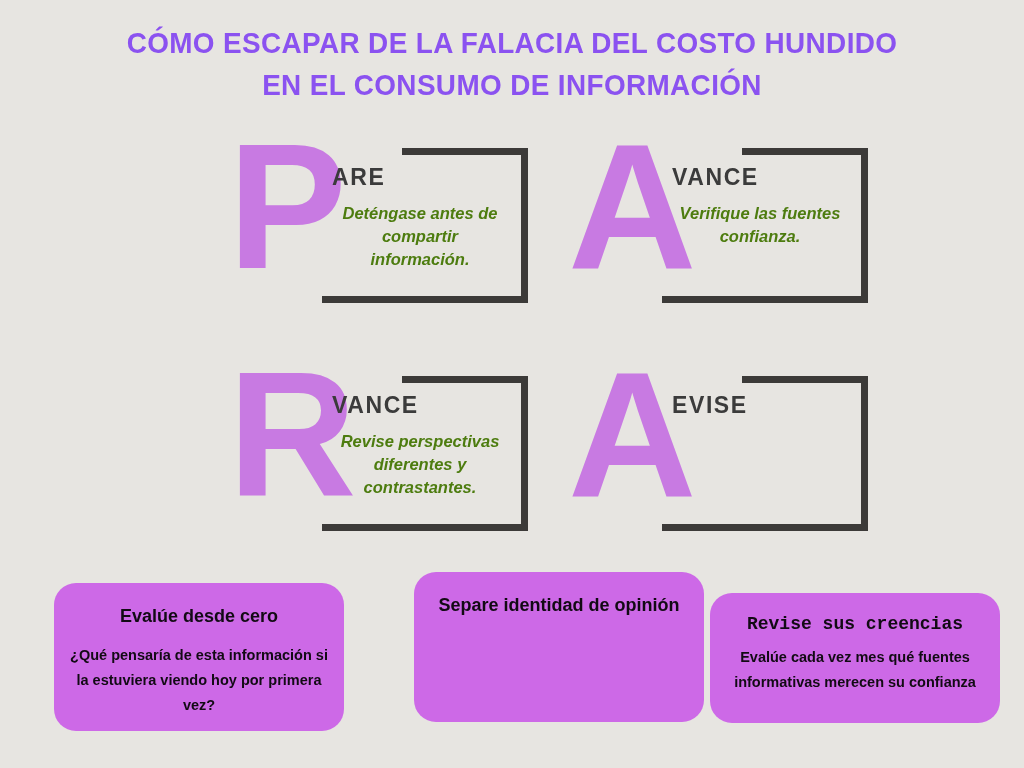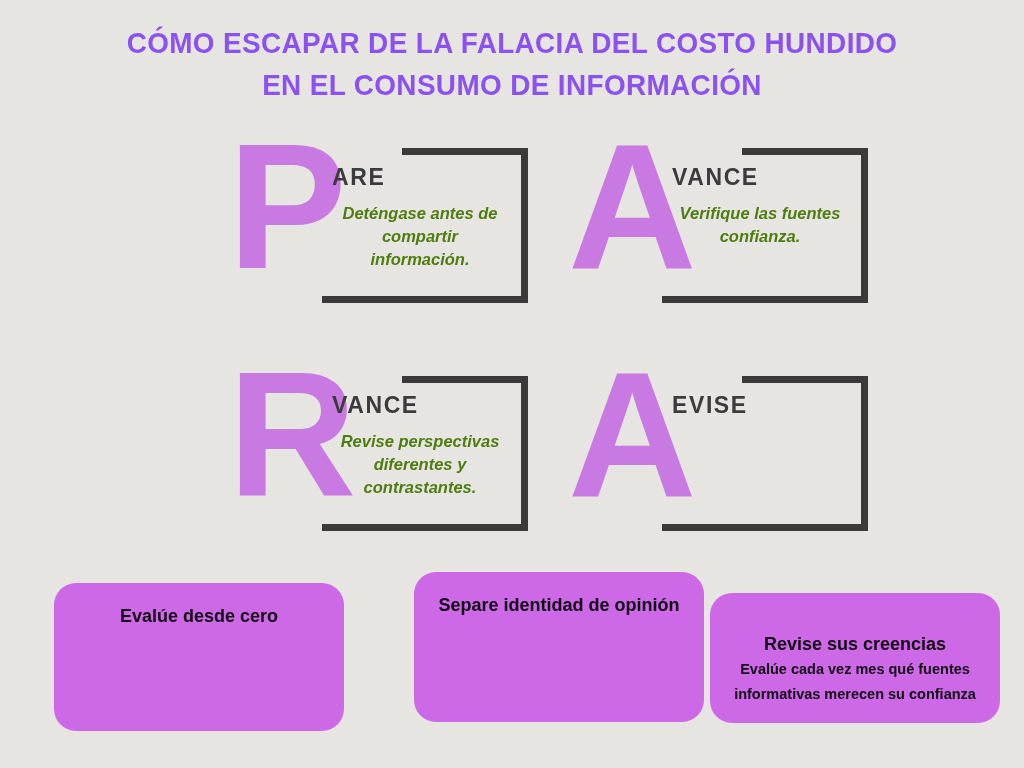--- a/index.html
+++ b/index.html
@@ -151,22 +151,22 @@
     line-height: 26px;
     margin: 8px 0 0 0;
   }
   .card-body {
     font-family: "Liberation Sans", sans-serif;
     font-weight: bold;
     font-size: 14.5px;
     line-height: 25px;
     margin: 14px 0 0 0;
   }
-  .card.k2 .card-title { margin-top: 26px; }
-  .card.k2 .card-body { margin-top: 0; }
+  .card.k2 .card-title { margin-top: 6px; font-family: Liberation Mono, monospace; }
+  .card.k2 .card-body { margin-top: 8px; }
 </style>
 </head>
 <body>
 
 <div class="title">
   <span class="line">CÓMO ESCAPAR DE LA FALACIA DEL COSTO HUNDIDO</span>
   <span class="line">EN EL CONSUMO DE INFORMACIÓN</span>
 </div>
 
 <div class="para-grid">
@@ -213,20 +213,21 @@
     <div class="big-letter">A</div>
     <div class="para-head">EVISE</div>
   </div>
 
 </div>
 
 <div class="cards">
 
   <div class="card k0">
     <div class="card-title">Evalúe desde cero</div>
+    <div class="card-body">¿Qué pensaría de esta información si la estuviera viendo hoy por primera vez?</div>
   </div>
 
   <div class="card k1">
     <div class="card-title">Separe identidad de opinión</div>
   </div>
 
   <div class="card k2">
     <div class="card-title">Revise sus creencias</div>
     <div class="card-body">Evalúe cada vez mes qué fuentes informativas merecen su confianza</div>
   </div>

